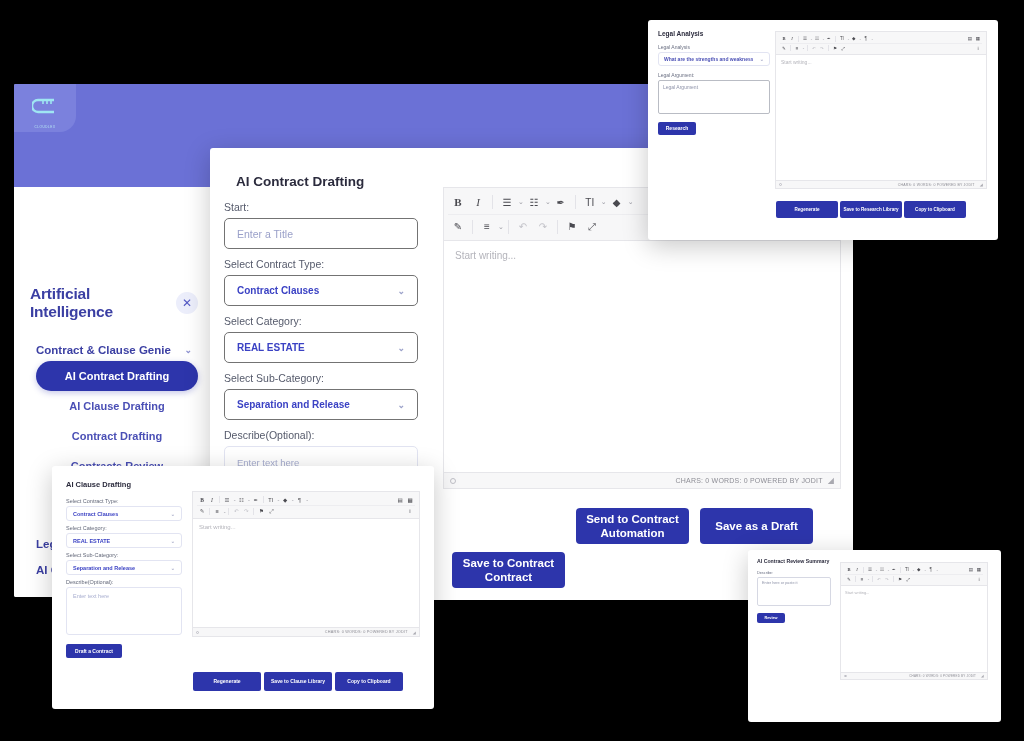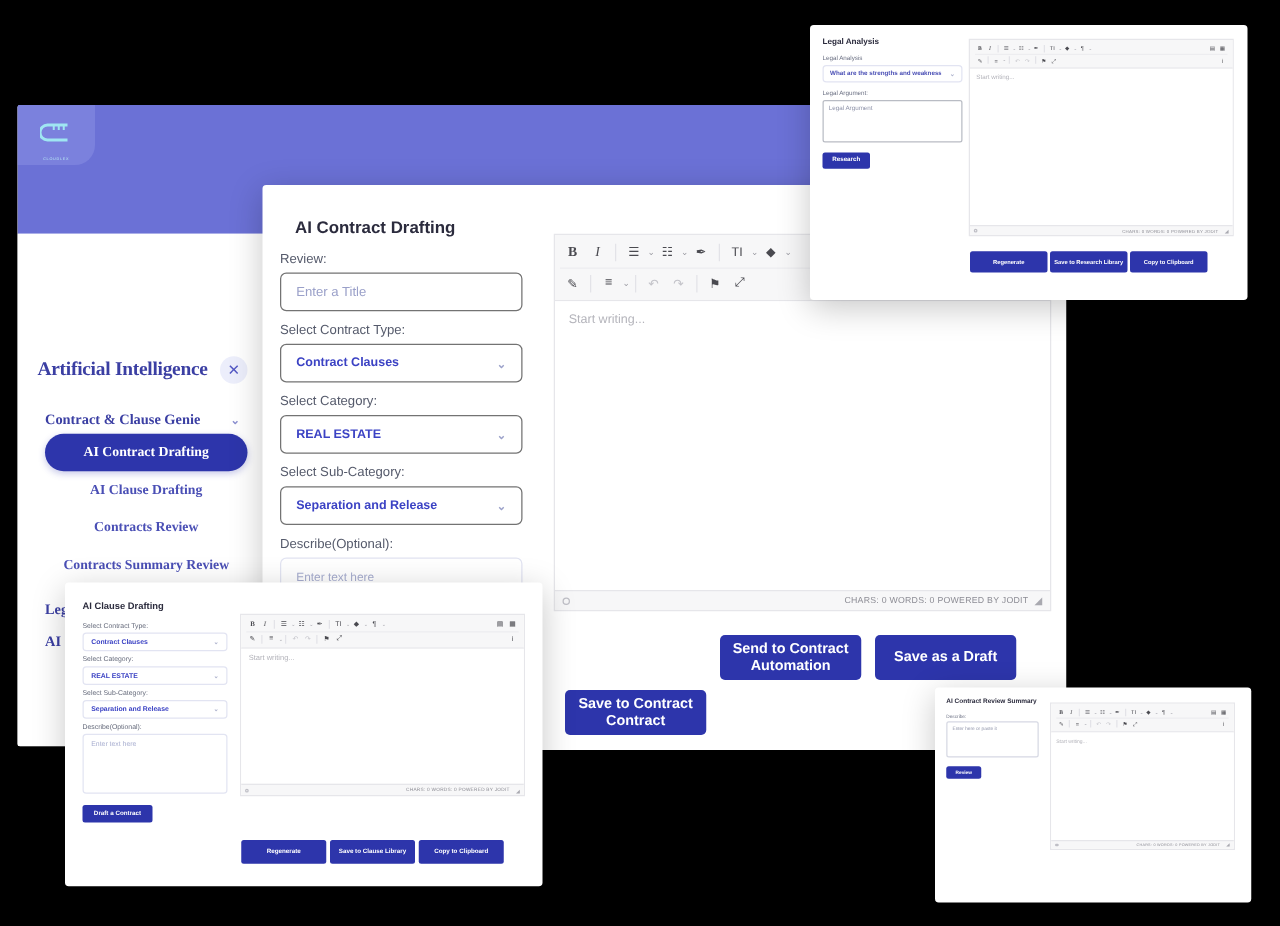--- a/index.html
+++ b/index.html
@@ -56,21 +56,21 @@
     position: absolute; left: 50%; top: 29px; transform: translateX(-50%);
     width: 34px; height: 28px; border-radius: 17px 17px 0 0; background: #8e8e96;
   }
   .avatar-name {
     margin-top: 6px; font-size: 10.5px; color: #ffffff; letter-spacing: .2px;
   }
 
   
   .sidebar-body {
     position: absolute; left: 0; top: 103px; width: 200px; bottom: 0;
-    background: #ffffff; padding: 0 16px; font-family: Liberation Serif, serif;
+    background: #ffffff; padding: 0 16px;
   }
   .sidebar-title-row {
     display: flex; align-items: center; justify-content: space-between;
     padding: 98px 0 0 0;
   }
   .sidebar-title {
     font-size: 15.5px; font-weight: 700; color: #3b3fa3; letter-spacing: -.2px;
   }
   .close-btn {
     width: 22px; height: 22px; border-radius: 50%;
@@ -240,20 +240,21 @@
       </div>
 
       <div class="nav-group">
         <div class="nav-head">
           <span>Contract &amp; Clause Genie</span>
           <span class="chev">⌄</span>
         </div>
         <div class="nav-sub">
           <div class="nav-item active">AI Contract Drafting</div>
           <div class="nav-item">AI Clause Drafting</div>
+          <div class="nav-item">Contract Drafting</div>
           <div class="nav-item">Contracts Review</div>
           <div class="nav-item">Contracts Summary Review</div>
         </div>
       </div>
 
       <div class="nav-group" style="margin-top:10px;">
         <div class="nav-head">
           <span>Legal Research</span>
           <span class="chev">›</span>
         </div>
@@ -265,21 +266,21 @@
           <span class="chev">›</span>
         </div>
       </div>
     </div>
   </div>
 
   <div class="card" id="drafting-card">
     <div class="form-pane">
       <div class="pane-title">AI Contract Drafting</div>
 
-      <div class="f-label">Review:</div>
+      <div class="f-label">Start:</div>
       <div class="f-input">Enter a Title</div>
 
       <div class="f-label">Select Contract Type:</div>
       <div class="f-select">
         <span>Contract Clauses</span>
         <span class="chev">⌄</span>
       </div>
 
       <div class="f-label">Select Category:</div>
       <div class="f-select">

